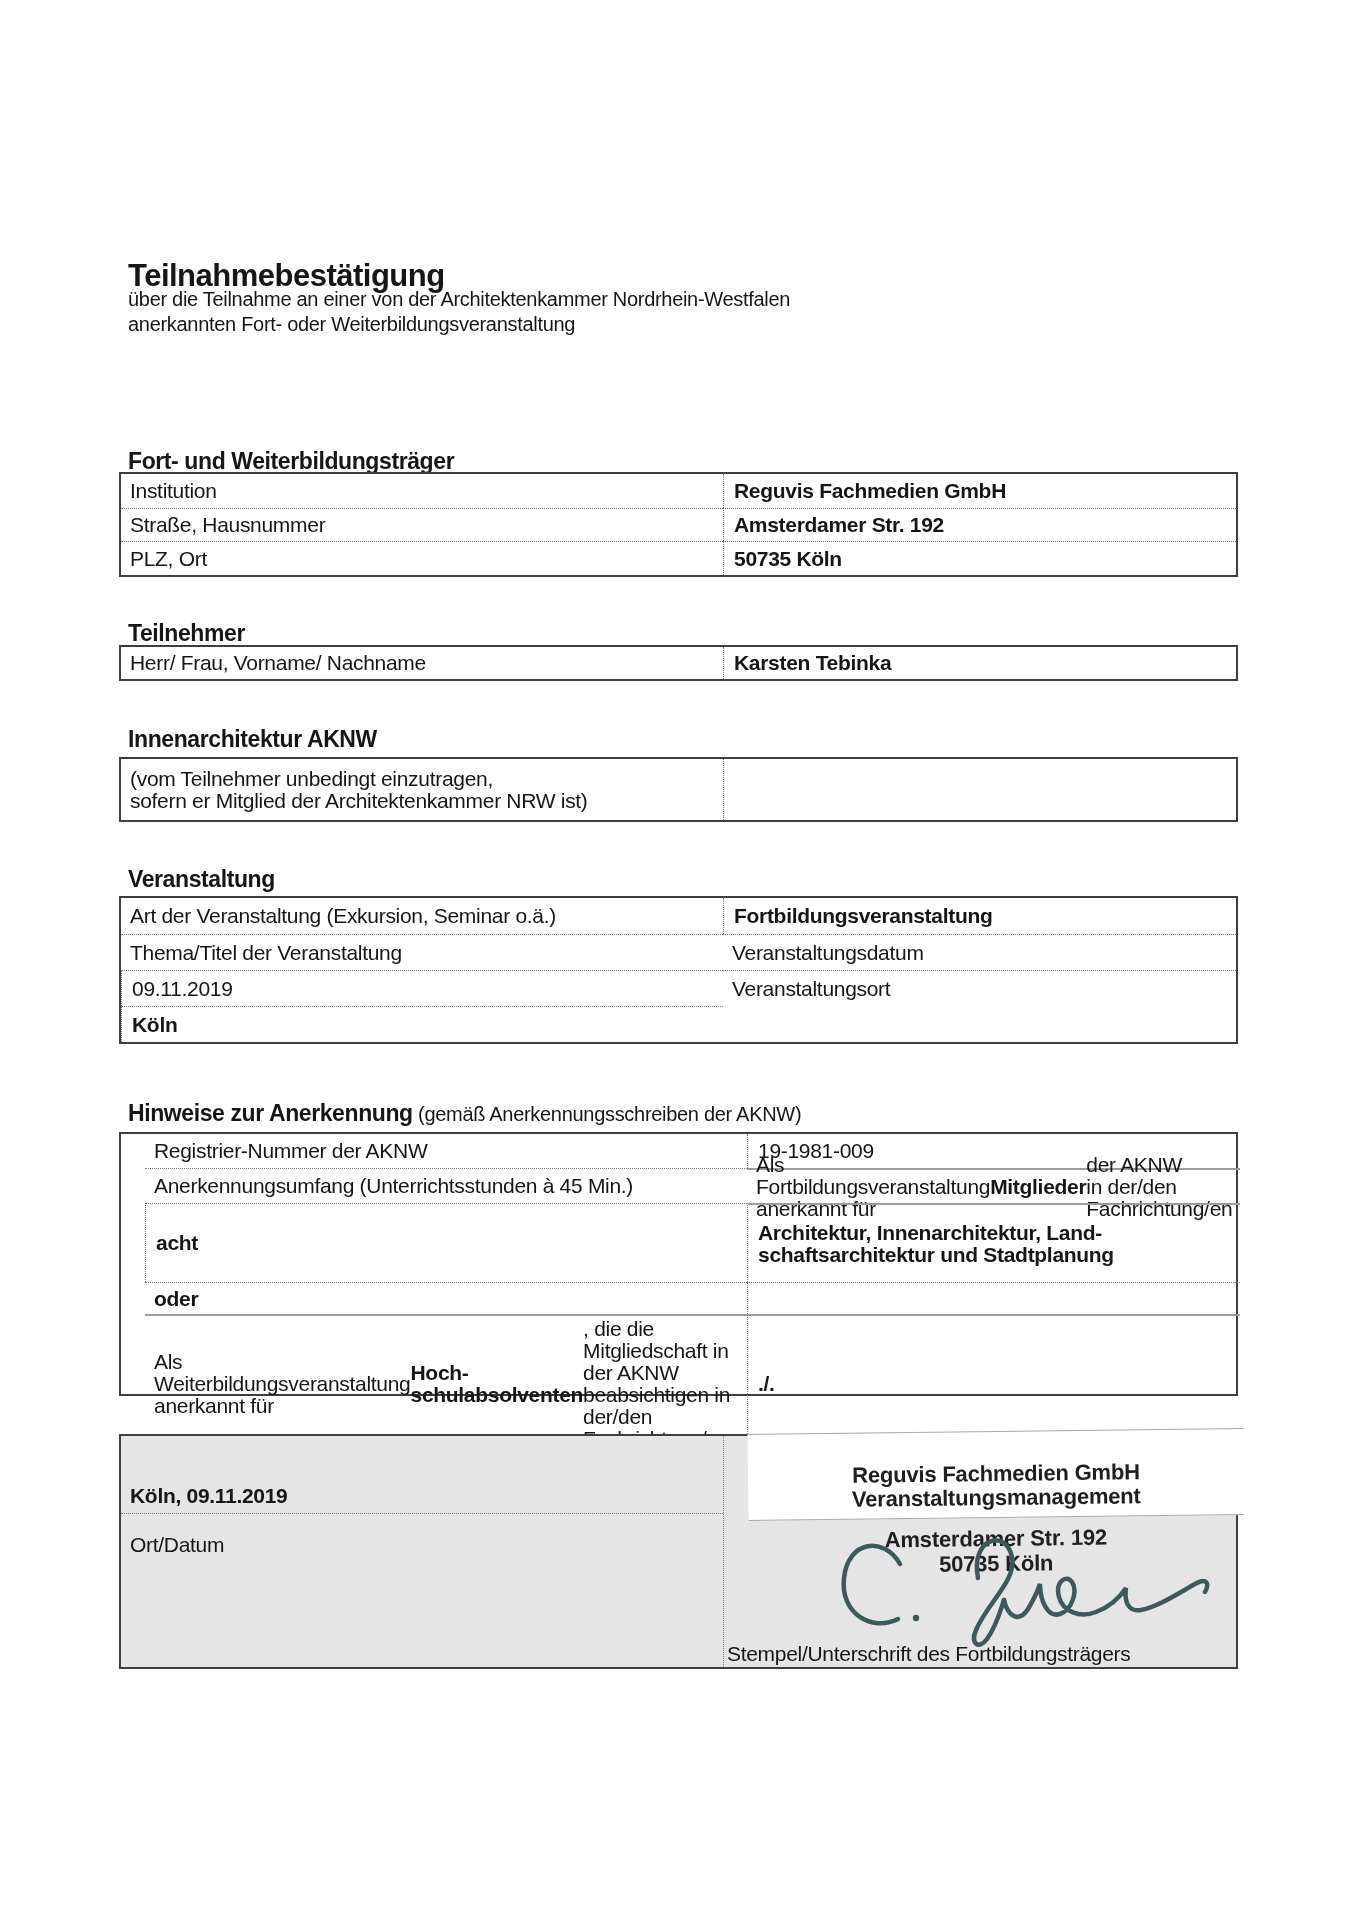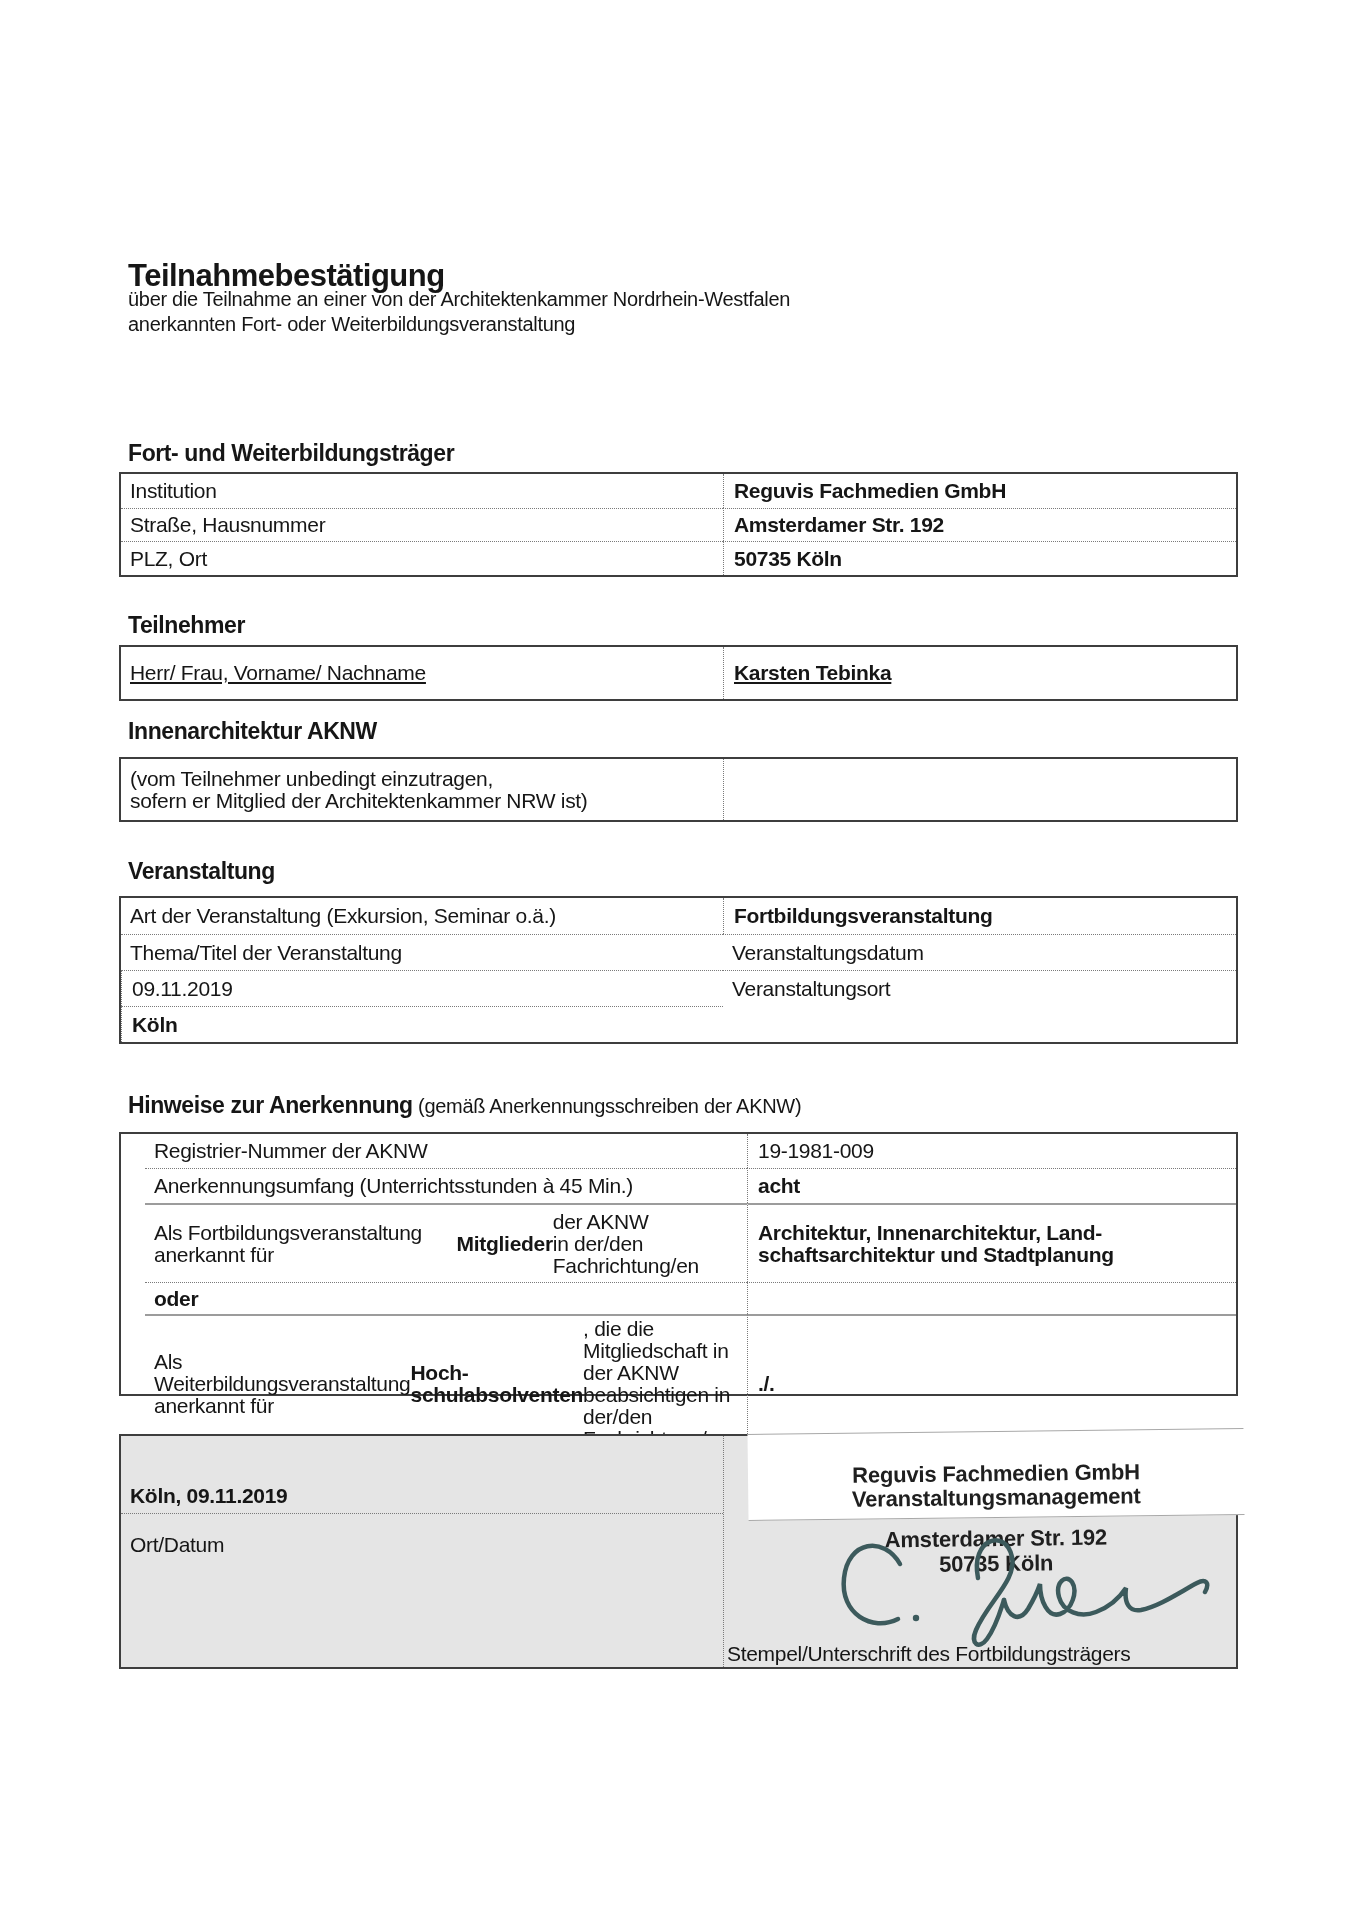--- a/index.html
+++ b/index.html
@@ -18,20 +18,21 @@
     font-size:31px;font-weight:bold;letter-spacing:-0.5px;margin-top:18px;
   }
   .subtitle{
     left:128px;top:287px;
     font-size:20px;line-height:25px;white-space:pre-line;
   }
   .sec-h{
     left:128px;
     font-size:23px;font-weight:bold;letter-spacing:-0.4px;
     white-space:nowrap;
+    margin-top:8px;
   }
   .sec-h .suffix{font-weight:normal;font-size:20px;letter-spacing:-0.3px;}
   
   .tbl{
     left:119px;width:1119px;
     border:2px solid #3e3e3e;
     box-sizing:border-box;
     display:grid;
     grid-template-columns:602px 1fr;
     background:#fff;
@@ -120,21 +121,21 @@
   <div class="abs tbl" style="top:472px;height:105px;grid-template-rows:1fr 1fr 1fr;">
     <div class="cell r0">Institution</div>
     <div class="cell val r0 b">Reguvis Fachmedien GmbH</div>
     <div class="cell">Straße, Hausnummer</div>
     <div class="cell val b">Amsterdamer Str. 192</div>
     <div class="cell">PLZ, Ort</div>
     <div class="cell val b">50735 Köln</div>
   </div>
 
   <div class="abs sec-h" style="top:612px;">Teilnehmer</div>
-  <div class="abs tbl" style="top:645px;height:56px;grid-template-rows:1fr;text-decoration:underline;">
+  <div class="abs tbl" style="top:645px;height:36px;grid-template-rows:1fr;">
     <div class="cell r0">Herr/ Frau, Vorname/ Nachname</div>
     <div class="cell val r0 b">Karsten Tebinka</div>
   </div>
 
   <div class="abs sec-h" style="top:718px;">Innenarchitektur AKNW</div>
   <div class="abs tbl" style="top:757px;height:65px;grid-template-rows:1fr;">
     <div class="cell r0">(vom Teilnehmer unbedingt einzutragen,
 sofern er Mitglied der Architektenkammer NRW ist)</div>
     <div class="cell val r0"></div>
   </div>
@@ -151,25 +152,25 @@
   </div>
 
   <div class="abs sec-h" style="top:1092px;">
     <span>Hinweise zur Anerkennung</span><span class="suffix"> (gemäß Anerkennungsschreiben der AKNW)</span>
   </div>
   <div class="abs tbl" style="top:1132px;height:264px;grid-template-rows:34px 35px 79px 32px 1fr;padding-left:24px;">
     <div class="cell r0">Registrier-Nummer der AKNW</div>
     <div class="cell val r0">19-1981-009</div>
 
     <div class="cell">Anerkennungsumfang (Unterrichtsstunden à 45 Min.)</div>
-    <div class="cell val b">acht</div>
-
     <div class="cell thick"><span>Als Fortbildungsveranstaltung anerkannt für
 </span><span class="b">Mitglieder</span><span> der AKNW
 in der/den Fachrichtung/en</span></div>
+
+    <div class="cell val b">acht</div>
     <div class="cell val thick b">Architektur, Innenarchitektur, Land-
 schaftsarchitektur und Stadtplanung</div>
 
     <div class="cell b">oder</div>
     <div class="cell val"></div>
 
     <div class="cell thick"><span>Als Weiterbildungsveranstaltung anerkannt für </span><span class="b">Hoch-
 schulabsolventen</span><span>, die die Mitgliedschaft in
 der AKNW beabsichtigen in der/den Fachrichtung/en</span></div>
     <div class="cell val thick b">./.</div>

